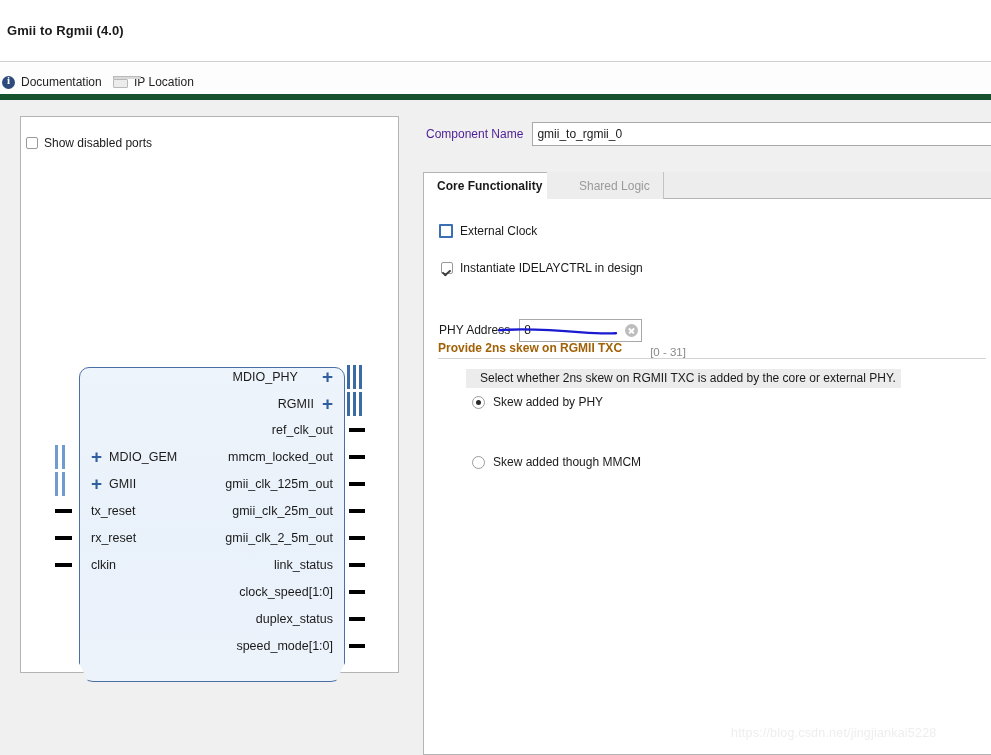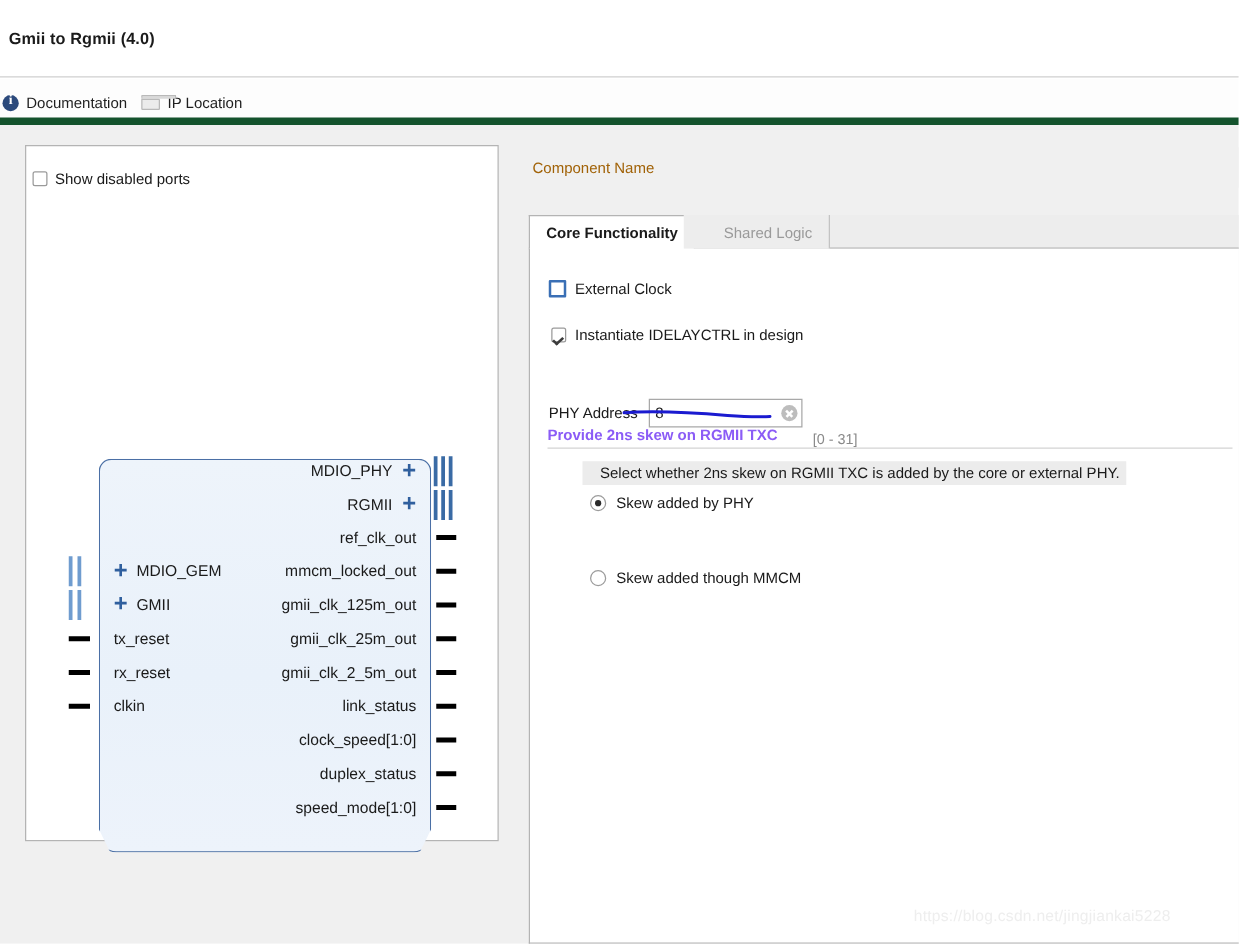--- a/index.html
+++ b/index.html
@@ -249,21 +249,21 @@
   .comp-name-row {
     position: absolute;
     left: 0; top: 0;
     width: 580px; height: 32px;
     display: flex;
     align-items: center;
     background: #f0f0f0;
   }
   .comp-name-label {
     font-size: 12px;
-    color: #a16207;
+    color: #4c1d95;
     margin-left: 5px;
     white-space: nowrap;
   }
   .comp-name-input {
     margin-left: 9px;
     width: 460px;
     height: 24px;
     box-sizing: border-box;
     background: #ffffff;
     border: 1px solid #a8a8a8;
@@ -396,21 +396,21 @@
   }
 
   .section-title {
     position: absolute;
     left: 14px; top: 142px;
     width: 548px;
   }
   .section-title .txt {
     font-size: 12px;
     font-weight: bold;
-    color: #8b5cf6;
+    color: #a16207;
     white-space: nowrap;
   }
   .section-title .rule {
     margin-top: 3px;
     width: 548px;
     height: 1px;
     background: #d4d4d4;
   }
 
   .hint-box {
@@ -491,21 +491,21 @@
     <div class="diagram-panel">
 
       <div class="show-disabled">
         <span class="cbox"></span>
         <span class="cb-label">Show disabled ports</span>
       </div>
 
       <div class="ip-symbol">
         <div class="ip-box"></div>
 
-        <div class="port-row port-out" style="top:10px;">
+        <div class="port-row port-out" style="top:10px;gap:16px;">
           <span class="lbl">MDIO_PHY</span>
           <span class="plus right">+</span>
         </div>
         <div class="pin-bus-r" style="top:8px;">
             <span></span>
             <span></span>
             <span></span>
           </div>
 
         <div class="port-row port-out" style="top:37px;">
@@ -595,20 +595,21 @@
           <span class="lbl">clkin</span>
         </div>
         <div class="pin-single-l" style="top:206px;"></div>
       </div>
     </div>
 
     <div class="config-wrap">
 
       <div class="comp-name-row">
         <span class="comp-name-label">Component Name</span>
+        <input class="comp-name-input" type="text" value="gmii_to_rgmii_0" style="">
       </div>
 
       <div class="tab-strip">
         <div class="tab active">
           <span>Core Functionality</span>
         </div>
         <div class="tab inactive">
           <span>Shared Logic</span>
         </div>
       </div>

